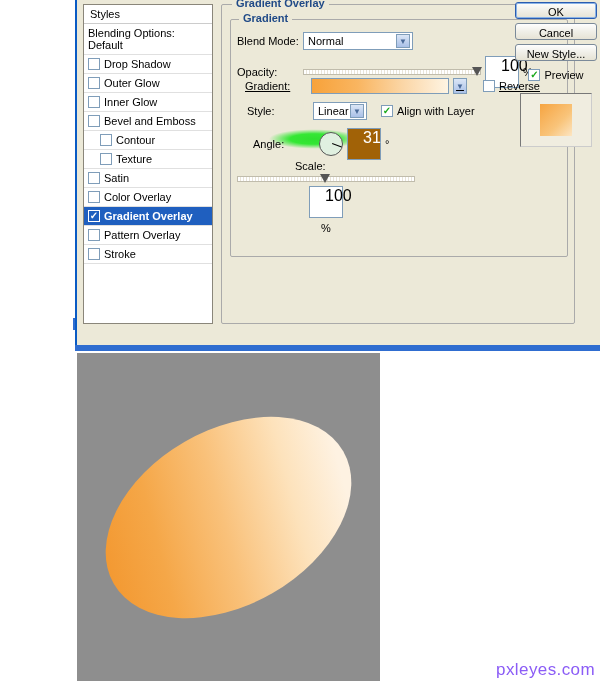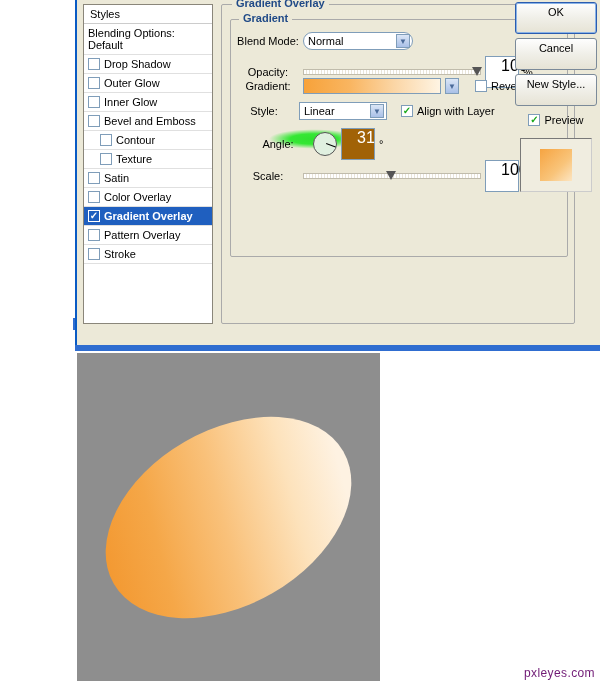--- a/index.html
+++ b/index.html
@@ -92,21 +92,21 @@
     padding: 0 4px;
     color: #204a87;
     font-weight: bold;
   }
   .row {
     position: absolute;
     display: flex;
     align-items: center;
     gap: 4px;
   }
-  .label { text-align: center; width: 62px; }
+  .label { text-align: left; width: 62px; }
   .select {
     height: 18px;
     background: #fff;
     border: 1px solid #7f9db9;
     display: flex;
     align-items: center;
     justify-content: space-between;
     padding: 0 2px 0 4px;
   }
   .select .arrow {
@@ -174,21 +174,21 @@
   .side-buttons {
     position: absolute;
     top: 0; right: 3px;
     width: 82px;
     display: flex;
     flex-direction: column;
     gap: 4px;
     padding-top: 2px;
   }
   .btn {
-    height: 32px;
+    height: 17px;
     background: linear-gradient(#fefefe,#f0efe8,#e6e3d5);
     border: 1px solid #7b8a99;
     border-radius: 3px;
     text-align: center;
     line-height: 18px;
     cursor: pointer;
   }
   .btn.default { border: 1px solid #2a5cb0; box-shadow: 0 0 0 1px #8ab3e6 inset;}
   .preview-row {
     display:flex; align-items:center; gap:4px;
@@ -214,23 +214,23 @@
   }
   .ellipse {
     width: 265px; height: 175px;
     border-radius: 50%;
     transform: rotate(-30deg);
     background: linear-gradient(105deg,#f2942a 0%, #f5a748 25%,#f9c17a 48%,#fde2bb 72%,#fef2e2 90%);
   }
   .watermark {
     position:absolute;
     bottom: 3px; right: 5px;
-    color:#701a75;
+    color:#8b5cf6;
     font-family: Arial, sans-serif;
-    font-size: 12px;
+    font-size: 17px;
     letter-spacing: 0.4px;
   }
   .blue-strip {
     position:absolute;
     top: 345px; left:75px;
     width: 525px; height: 6px;
     background:#2f6dd0;
   }
   .left-blue-dot {
     position:absolute;
@@ -298,64 +298,64 @@
   </div>
 
   <div class="group-frame">
     <div class="group-title">Gradient Overlay</div>
 
     <div class="inner-frame">
       <div class="inner-title">Gradient</div>
 
       <div class="row" style="top:12px; left:6px;">
         <span class="label">Blend Mode:</span>
-        <div class="select" style="width:110px;border-radius:9px;">
+        <div class="select" style="width:110px;">
           <span>Normal</span>
           <span class="arrow">▼</span>
         </div>
       </div>
 
       <div class="row" style="top:36px; left:6px;">
         <span class="label">Opacity:</span>
         <div class="slider">
           <div class="thumb" style="left:168px;"></div>
         </div>
         <span class="num">100</span>
         <span>%</span>
       </div>
 
-      <div class="row" style="top:58px; left:6px;">
+      <div class="row" style="top:58px; left:14px;text-decoration:underline;">
         <span class="label">Gradient:</span>
         <div class="gradient-preview"></div>
         <div class="grad-arrow">▼</div>
         <span style="width:8px;"></span>
         <span class="chk"></span>
         <span>Reverse</span>
       </div>
 
-      <div class="row" style="top:82px; left:2px;">
+      <div class="row" style="top:82px; left:16px;">
         <span class="label">Style:</span>
-        <div class="select" style="width:88px;">
+        <div class="select" style="width:54px;">
           <span>Linear</span>
           <span class="arrow">▼</span>
         </div>
         <span style="width:6px;"></span>
         <span class="chk checked"></span>
         <span>Align with Layer</span>
       </div>
 
       <div class="highlight-green" style="top:104px; left:18px;"></div>
-      <div class="row" style="top:108px; left:16px;">
+      <div class="row" style="top:108px; left:22px;">
         <span class="label">Angle:</span>
         <div class="angle-dial"></div>
         <span class="num" style="background:#a16207;color:#fff;">31</span>
         <span>°</span>
       </div>
 
-      <div class="row" style="top:140px; left:6px;">
+      <div class="row" style="top:140px; left:6px;flex-direction:column;">
         <span class="label">Scale:</span>
         <div class="slider">
           <div class="thumb" style="left:82px;"></div>
         </div>
         <span class="num">100</span>
         <span>%</span>
       </div>
     </div>
   </div>
 

